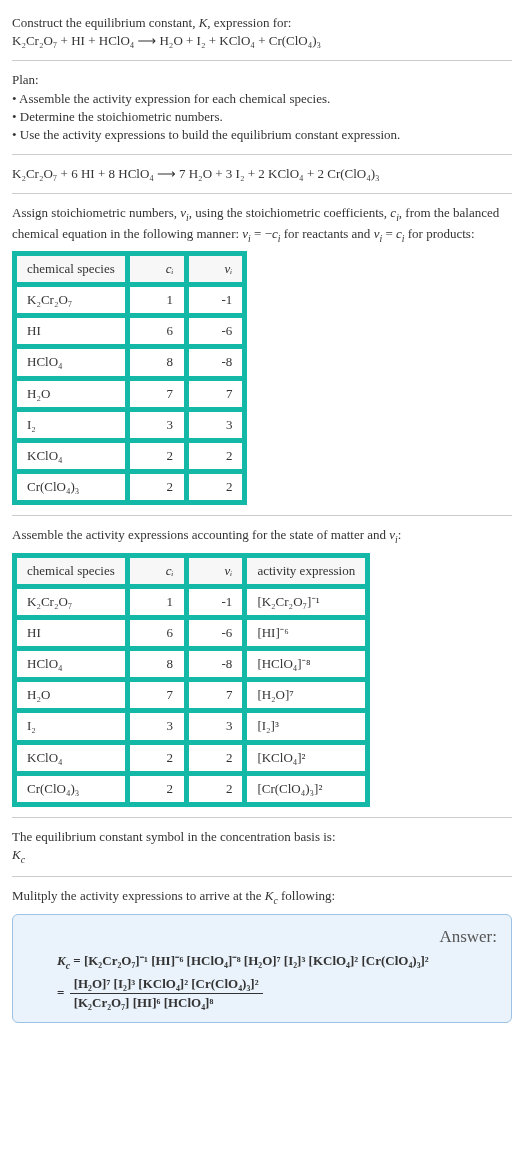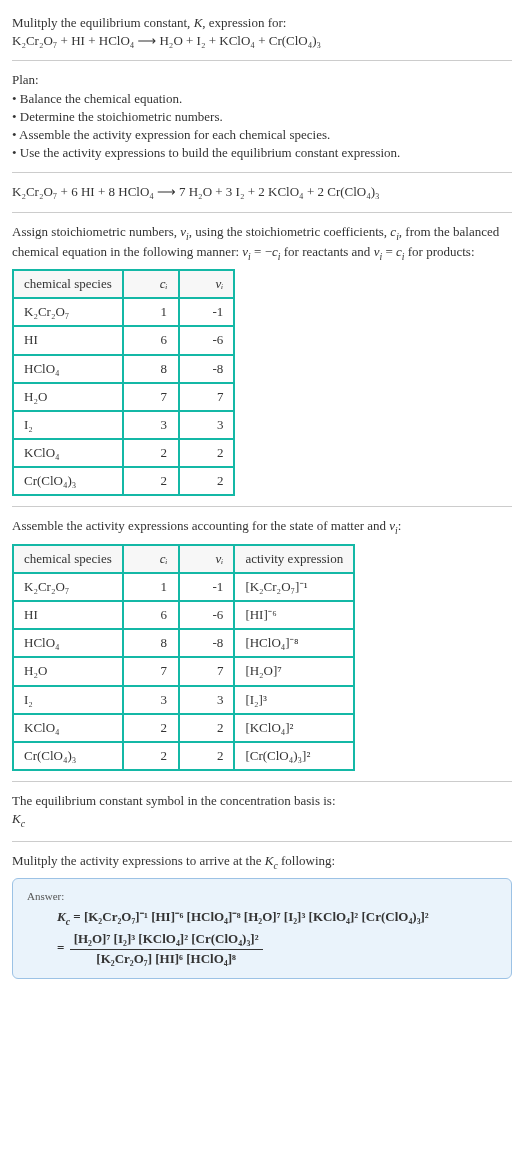--- a/index.html
+++ b/index.html
@@ -15,64 +15,62 @@
 .section { padding: 6px 0; }
 hr.sep { border: none; border-top: 1px solid #ccc; margin: 4px 0; }
 .italic { font-style: italic; }
 sub { font-size: 0.75em; vertical-align: sub; }
 table {
   border-collapse: collapse;
   margin-top: 6px;
   font-size: 13px;
 }
 th, td {
-  border: 2px solid #14b8a6;
+  border: 5px solid #14b8a6;
   padding: 4px 10px;
   text-align: left;
   font-weight: normal;
 }
 th { background: #f7f7f7; }
 td.center, th.center { text-align: center; padding-left: 36px; }
 td.right, th.right { text-align: right; }
 .answer-box {
   border: 1px solid #9cc2e5;
   background: #eaf3fb;
   border-radius: 6px;
   padding: 10px 14px;
   margin-top: 6px;
 }
-.answer-label { color: #555; font-size: 11px; margin-bottom: 4px; }
+.answer-label { color: #555; font-size: 17px; margin-bottom: 4px; text-align: right; }
 .frac {
   display: inline-block;
   vertical-align: middle;
-  text-align: center;
   margin: 0 2px;
 }
 .frac .num { display: block; border-bottom: 1px solid #333; padding: 0 4px; }
 .frac .den { display: block; padding: 0 4px; }
 .indent { padding-left: 30px; }
 .eq-line { margin-top: 2px; }
 .nowrap { white-space: nowrap; font-weight: bold; }
 </style>
 </head>
 <body>
 
 <div class="section">
   <div>
-    <span>Mulitply the equilibrium constant, </span><span class="italic">K</span><span>, expression for:</span>
+    <span>Construct the equilibrium constant, </span><span class="italic">K</span><span>, expression for:</span>
   </div>
   <div>K₂Cr₂O₇ + HI + HClO₄  ⟶  H₂O + I₂ + KClO₄ + Cr(ClO₄)₃</div>
 </div>
 <hr class="sep">
 
 <div class="section">
   <div>Plan:</div>
-  <div>• <span>Balance the chemical equation.</span></div>
+  <div>• <span>Assemble the activity expression for each chemical species.</span></div>
   <div>• <span>Determine the stoichiometric numbers.</span></div>
-  <div>• <span>Assemble the activity expression for each chemical species.</span></div>
   <div>• <span>Use the activity expressions to build the equilibrium constant expression.</span></div>
 </div>
 <hr class="sep">
 
 <div class="section">
   <div>K₂Cr₂O₇ + 6 HI + 8 HClO₄  ⟶  7 H₂O + 3 I₂ + 2 KClO₄ + 2 Cr(ClO₄)₃</div>
 </div>
 <hr class="sep">
 
 <div class="section">

